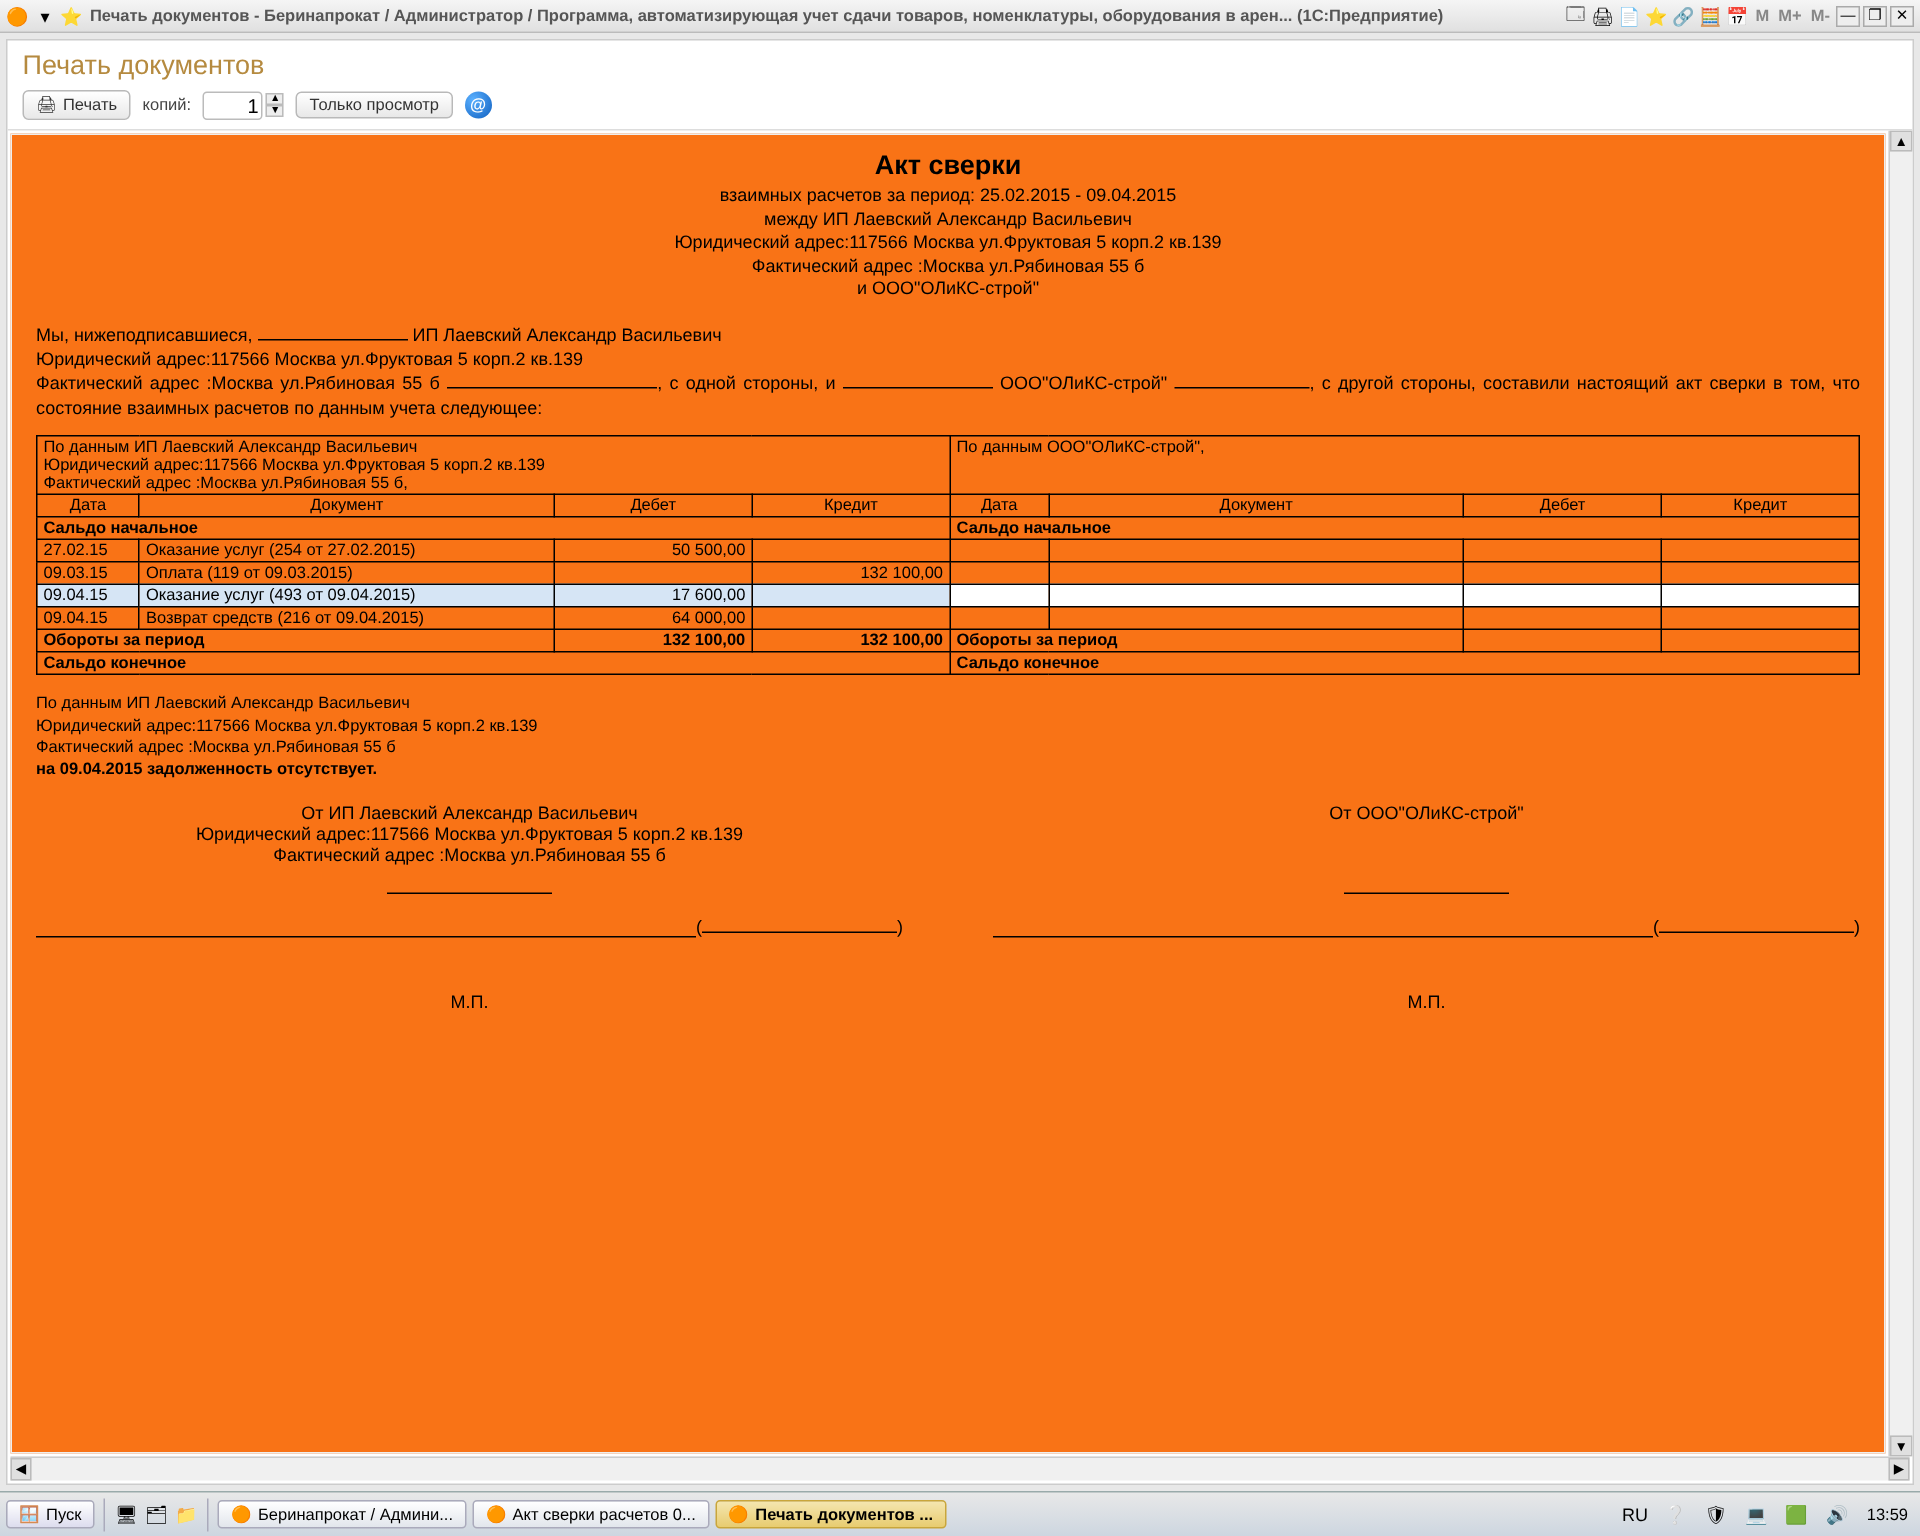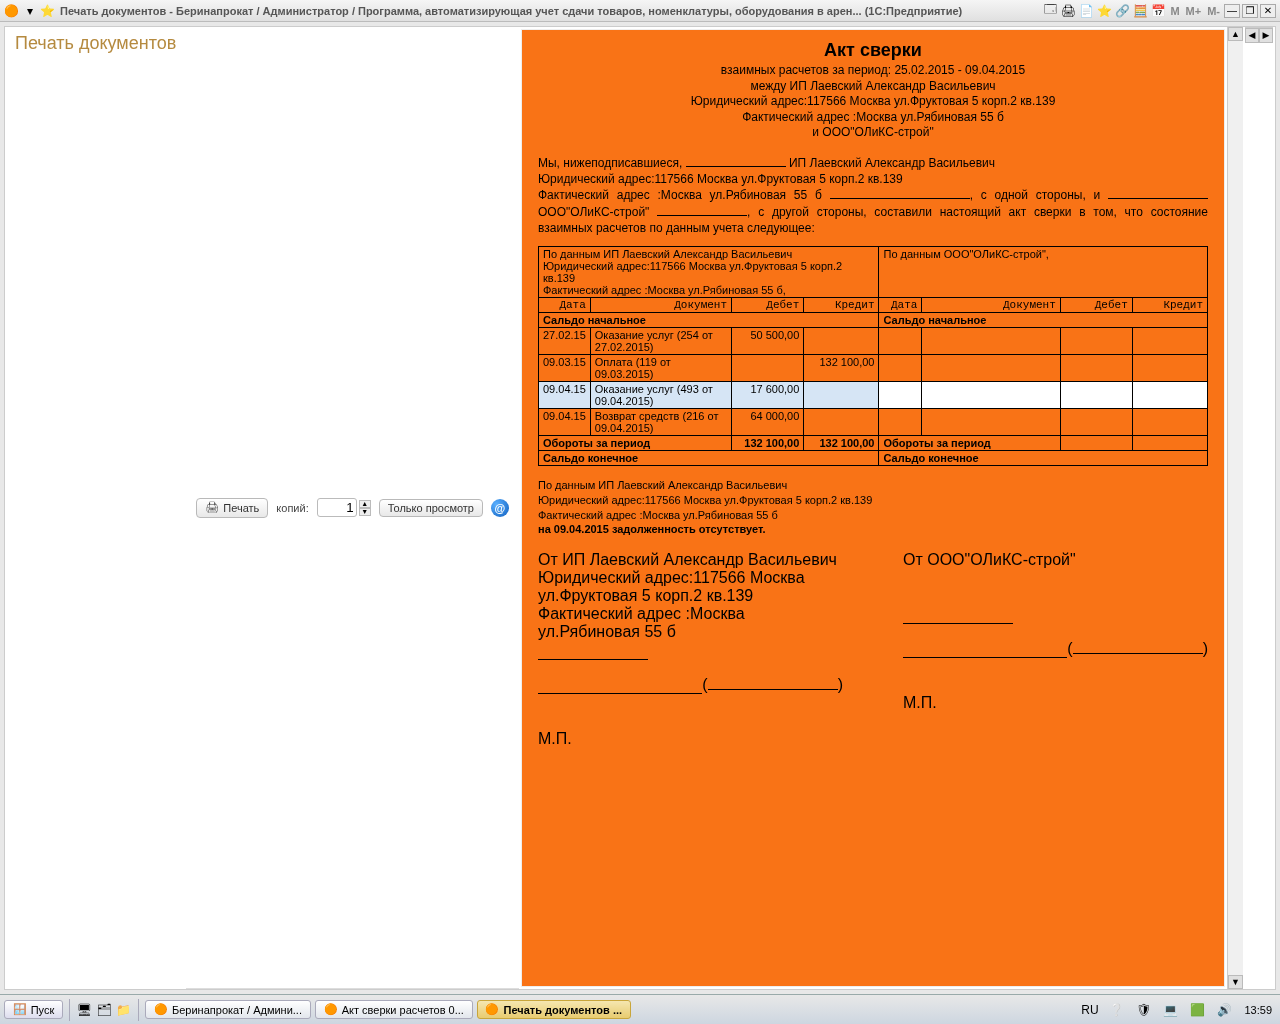--- a/index.html
+++ b/index.html
@@ -29,20 +29,21 @@
   .title-bar .right-icons { display: flex; gap: 2px; align-items: center; }
   .title-bar .m-btn { color: #888; font-weight: bold; padding: 0 2px; }
   .title-bar .win-btn { width: 16px; height: 14px; border: 1px solid #aaa; background: #eee; display: inline-flex; align-items: center; justify-content: center; font-size: 10px; line-height: 1; }
 
   .content-area {
     flex: 1;
     background: #fff;
     margin: 4px;
     border: 1px solid #ccc;
     display: flex;
+    flex-direction: column;
     overflow: hidden;
   }
   .page-header {
     padding: 6px 10px 0 10px;
     color: #b58a3f;
     font-size: 18px;
   }
   .toolbar {
     display: flex;
     align-items: center;
@@ -111,28 +112,28 @@
     border-collapse: collapse;
     width: 100%;
     margin-top: 10px;
     font-size: 11px;
   }
   table.act td, table.act th {
     border: 1px solid #000;
     padding: 1px 4px;
     vertical-align: top;
   }
-  table.act th { font-weight: normal; text-align: right; font-family: Liberation Mono, monospace; }
+  table.act th { font-weight: normal; text-align: center; }
   .rt { text-align: right; }
   .selected-row td { background: #d6e5f5; }
   .bold { font-weight: bold; }
 
   .footer-block { font-size: 11px; margin-top: 12px; line-height: 1.35; }
   .sig-cols { display: flex; gap: 60px; margin-top: 14px; }
-  .sig-col { flex: 1; font-size: 16px; }
+  .sig-col { flex: 1; font-size: 12px; text-align: center; }
   .sig-line-short { display: inline-block; border-bottom: 1px solid #000; width: 110px; margin-top: 18px; margin-bottom: 12px;}
   .sig-row { display:flex; align-items:flex-end; }
   .sig-long { border-bottom: 1px solid #000; flex:1; height:14px; }
   .sig-paren { white-space: nowrap; }
   .mp { margin-top: 36px; }
 
   .taskbar {
     height: 30px;
     background: linear-gradient(#e8e8e8, #cdd6e0);
     border-top: 1px solid #9aa;

